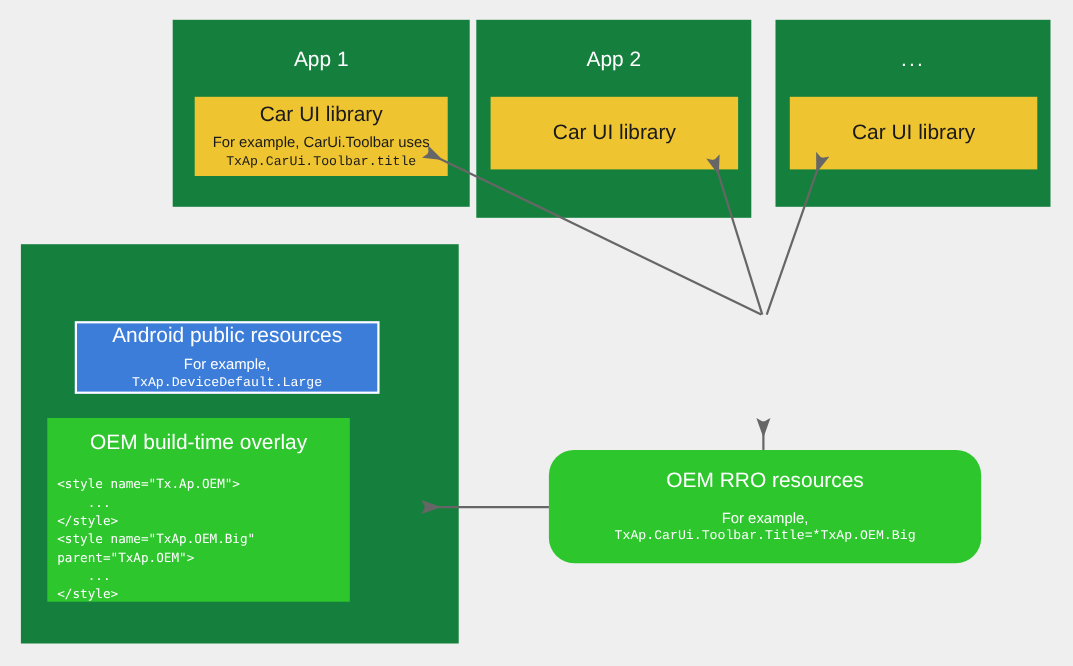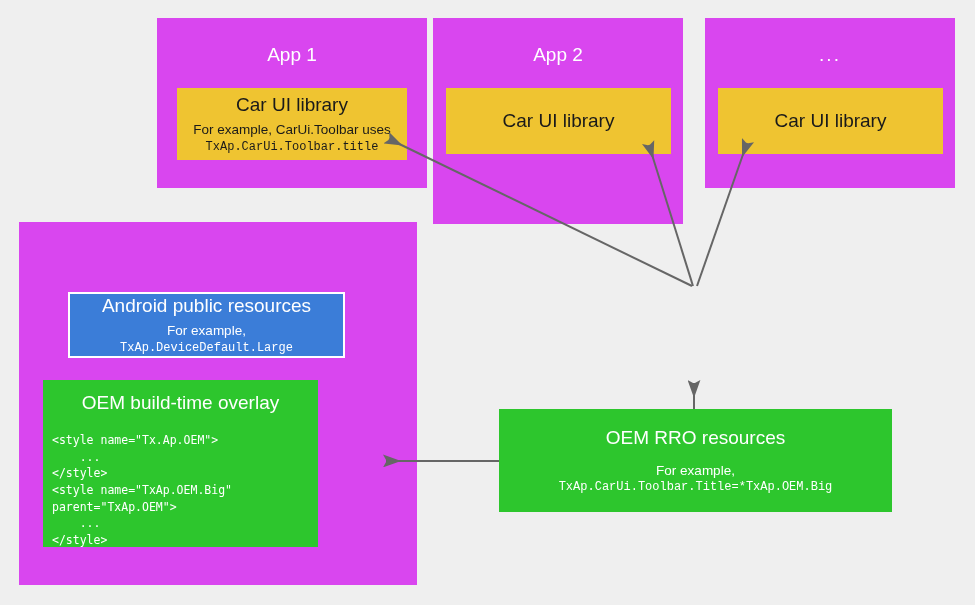--- a/index.html
+++ b/index.html
@@ -20,21 +20,21 @@
     left: 0; top: 0;
     width: 975px;
     height: 605px;
     background: #efefef;
   }
   .box {
     position: absolute;
     box-sizing: border-box;
   }
   .blue {
-    background: #d946ef;
+    background: #15803d;
     color: #ffffff;
   }
   .yellow {
     background: #efc431;
     color: #1a1a1a;
   }
   .green {
     background: #2dc62d;
     color: #ffffff;
   }
@@ -106,21 +106,21 @@
 
   <div class="box blue" style="left:157px; top:18px; width:270px; height:170px;">
     <div class="panel-title" style="top:26px;">App 1</div>
     <div class="box yellow ctr" style="left:20px; top:70px; width:230px; height:72px;">
       <div class="t-lg">Car UI library</div>
       <div class="t-md sub-gap">For example, CarUi.Toolbar uses</div>
       <div class="mono">TxAp.CarUi.Toolbar.title</div>
     </div>
   </div>
 
-  <div class="box blue" style="left:433px; top:18px; width:250px; height:206px;padding-left:20px;">
+  <div class="box blue" style="left:433px; top:18px; width:250px; height:180px;padding-left:20px;">
     <div class="panel-title" style="top:26px;">App 2</div>
     <div class="box yellow ctr" style="left:13px; top:70px; width:225px; height:66px;">
       <div class="t-lg">Car UI library</div>
     </div>
   </div>
 
   <div class="box blue" style="left:705px; top:18px; width:250px; height:170px;">
     <div class="panel-title dots" style="top:26px;">...</div>
     <div class="box yellow ctr" style="left:13px; top:70px; width:225px; height:66px;">
       <div class="t-lg">Car UI library</div>
@@ -141,21 +141,21 @@
     ...
 &lt;/style&gt;
 &lt;style name="TxAp.OEM.Big"
 parent="TxAp.OEM"&gt;
     ...
 &lt;/style&gt;</div>
     </div>
   </div>
 
 
-  <div class="box green ctr" style="left:499px; top:409px; width:393px; height:103px;">
+  <div class="box green ctr" style="left:499px; top:409px; width:393px; height:103px;border-radius:23px;">
     <div class="t-lg">OEM RRO resources</div>
     <div class="t-md sub-gap-lg">For example,</div>
     <div class="mono">TxAp.CarUi.Toolbar.Title=*TxAp.OEM.Big</div>
   </div>
 
   <svg class="arrows" viewBox="0 0 975 605" xmlns="http://www.w3.org/2000/svg">
     <defs>
       <marker id="ah" markerWidth="9" markerHeight="9" refX="7.5" refY="3.2" orient="auto" markerUnits="strokeWidth">
         <path d="M0,3.2 L9,0 L7.2,3.2 L9,6.4 Z" fill="#666666"></path>
       </marker>

